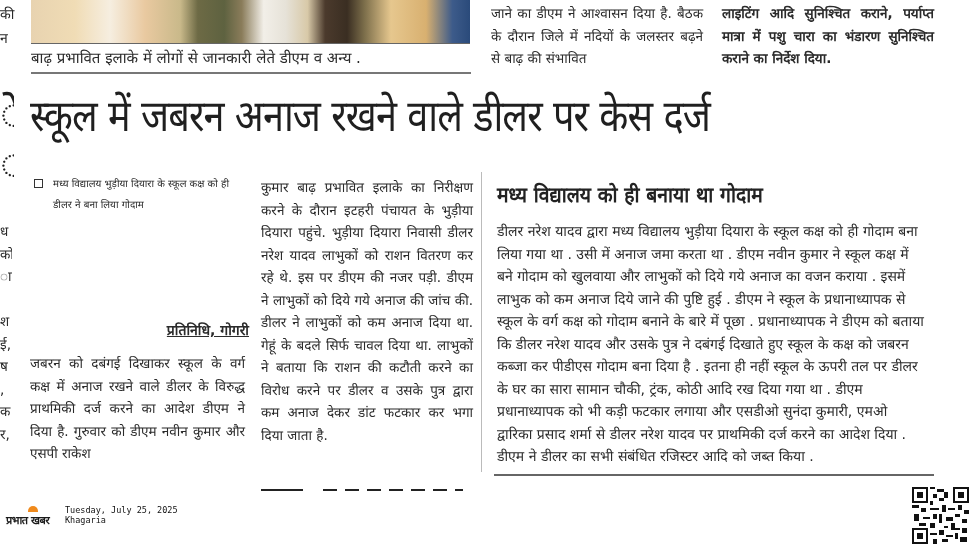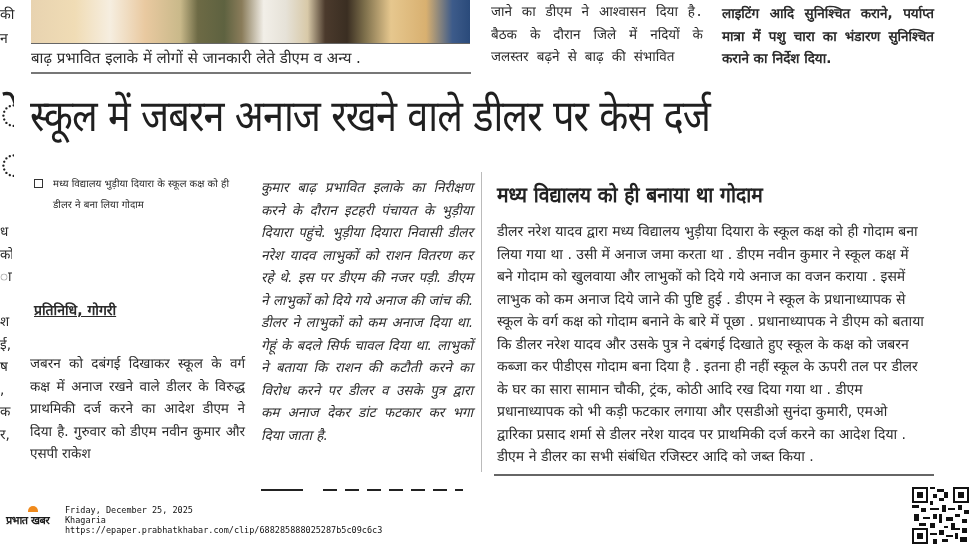--- a/index.html
+++ b/index.html
@@ -19,40 +19,40 @@
     border-bottom: 1px solid #666;
   }
   .photo-caption {
     left: 31px; top: 47px; width: 440px; font-size: 15px; color: #2a2a2a;
   }
   .rule-under-caption { left: 31px; top: 72px; width: 440px; height: 2px; background: #777; }
 
   .left-frag-top { left: 0; top: 2px; font-size: 14px; line-height: 24px; width: 22px; overflow: hidden; }
 
   .col-text { font-size: 13.5px; line-height: 22.5px; color: #2b2b2b; text-align: justify; }
-  .top-mid { left: 491px; top: 2px; width: 212px; font-family: Liberation Mono, monospace; }
+  .top-mid { left: 491px; top: 2px; width: 212px; }
   .top-right { left: 722px; top: 2px; width: 212px; font-weight: bold; }
 
   .headline {
     left: 30px; top: 84px; width: 920px;
     font-family: "DejaVu Sans", sans-serif; font-size: 44px; font-weight: 500;
     letter-spacing: -1px; color: #1f1f1f; white-space: nowrap;
     transform: scaleX(0.86); transform-origin: left center;
   }
   .left-frag-head { left: 0; top: 88px; font-size: 46px; line-height: 50px; width: 14px; overflow: hidden; color: #1f1f1f; }
 
   .left-frag-body { left: 0; top: 220px; width: 12px; overflow: hidden; font-size: 13.5px; line-height: 22.5px; }
 
   .bullets { left: 34px; top: 173px; width: 215px; }
   .bullet { display: flex; font-size: 10px; line-height: 21px; margin-bottom: 3px; color: #2b2b2b; }
   .bullet-box { width: 9px; height: 9px; border: 1.3px solid #333; margin-top: 6px; margin-right: 10px; flex: 0 0 auto; }
-  .byline { left: 34px; top: 300px; width: 215px; text-align: left; font-size: 14px; font-weight: bold; text-decoration: underline; color: #2b2b2b; }
+  .byline { left: 34px; top: 320px; width: 215px; text-align: right; font-size: 14px; font-weight: bold; text-decoration: underline; color: #2b2b2b; }
 
   .col1-lower { left: 30px; top: 352px; width: 215px; }
-  .col2 { left: 261px; top: 176px; width: 212px; font-style: italic; }
+  .col2 { left: 261px; top: 176px; width: 212px; }
   .col-divider { left: 481px; top: 172px; width: 1px; height: 300px; background: #bbb; }
 
   .subhead { left: 497px; top: 180px; font-size: 21px; font-weight: bold; color: #222; white-space: nowrap; transform: scaleX(0.92); transform-origin: left center; }
   .col3 { left: 497px; top: 220px; width: 430px; font-size: 14px; line-height: 22.5px; color: #2b2b2b; }
   .col3-rule { left: 494px; top: 474px; width: 440px; height: 2px; background: #666; }
 
   .cut-line { left: 261px; top: 483px; width: 205px; height: 8px; overflow: hidden; }
   .cut-line span { display: block; height: 2px; background: #222; margin-top: 6px; }
   .cut-line .b1 { width: 42px; float: left; }
   .cut-line .b2 { width: 140px; float: left; margin-left: 20px; background: repeating-linear-gradient(90deg, #222 0 14px, transparent 14px 22px); }
@@ -115,23 +115,22 @@
 <div class="abs cut-line">
   <span class="b1"></span>
     <span class="b2"></span>
 </div>
 
 <div class="abs footer-logo">
   <span class="sun"></span>
   <span>प्रभात खबर</span>
 </div>
 <div class="abs footer-meta">
-  <div>Friday, December 25, 2025</div>
+  <div>Tuesday, July 25, 2025</div>
   <div>Khagaria</div>
-  <div>https://epaper.prabhatkhabar.com/clip/688285888025287b5c09c6c3</div>
 </div>
 
 <svg class="abs qr" viewBox="0 0 25 25" shape-rendering="crispEdges">
   <rect width="25" height="25" fill="#fff"></rect>
   <g fill="#111">
     <rect x="0" y="0" width="7" height="7"></rect>
       <rect x="1" y="1" width="5" height="5" fill="#fff"></rect>
       <rect x="2" y="2" width="3" height="3"></rect>
     <rect x="18" y="0" width="7" height="7"></rect>
       <rect x="19" y="1" width="5" height="5" fill="#fff"></rect>

